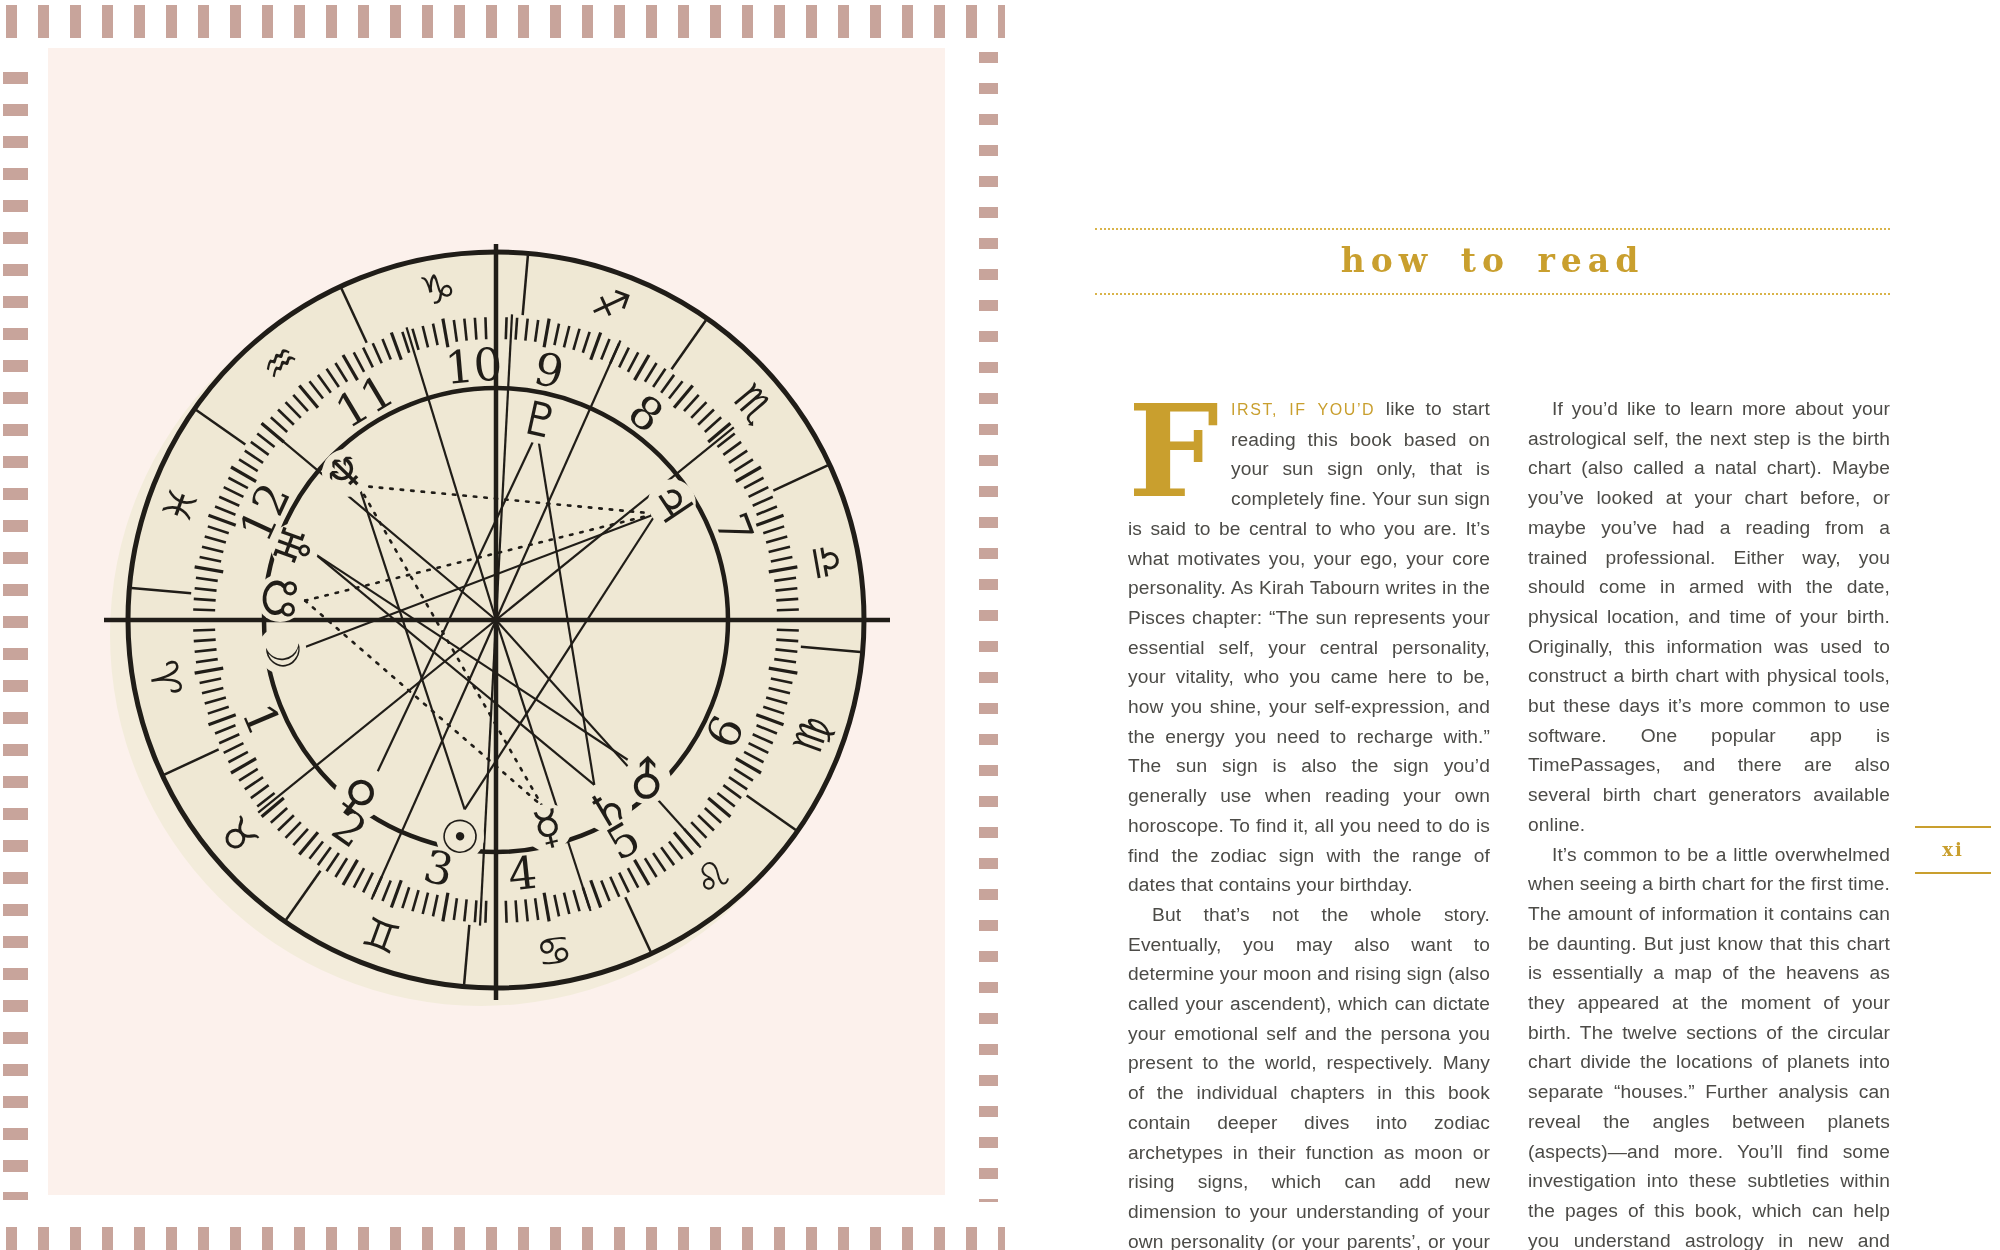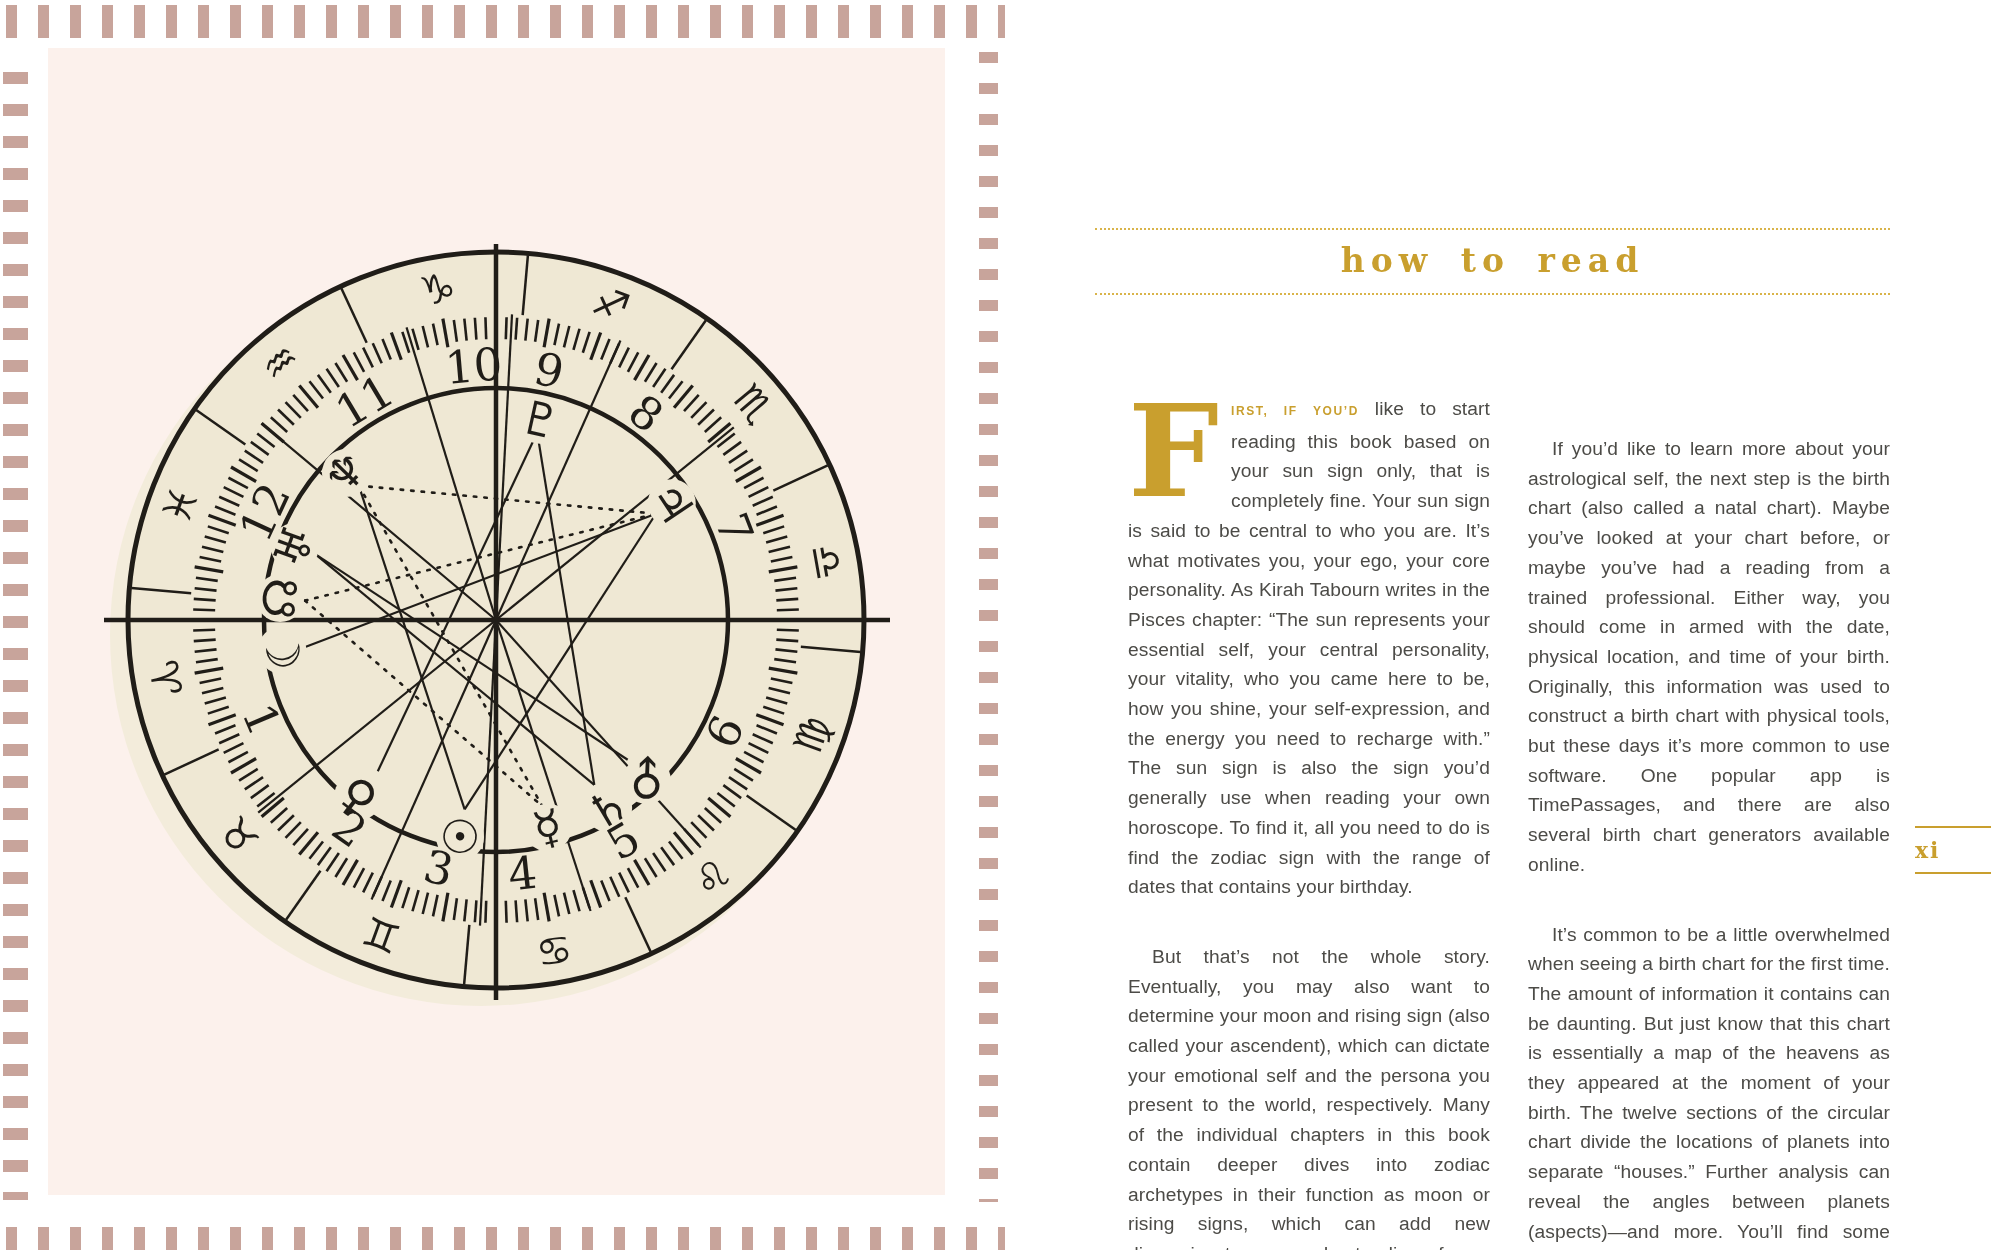--- a/index.html
+++ b/index.html
@@ -49,37 +49,37 @@
     line-height:1.0;margin-top:12px;
   }
   .col{
     position:absolute;top:394px;width:362px;
     font-size:19.2px;line-height:29.7px;color:#4c4b47;
     text-align:justify;letter-spacing:0.1px;
   }
   .col-1{left:118px;}
   .col-2{left:518px;}
   .col p{margin:0;}
-  .col p.indent{text-indent:24px;margin-top:40px;}
+  .col p.indent{text-indent:24px;}
   .dropcap{
     float:left;
     font-family:"DejaVu Serif", serif;font-weight:bold;
     font-size:128px;line-height:0.78;color:var(--gold);
     margin:8px 12px 0 0;
   }
   .lead-in{
-    font-weight:bold;color:var(--gold);
-    font-size:12px;letter-spacing:1.6px;
+    font-weight:normal;color:var(--gold);
+    font-size:16px;letter-spacing:1.6px;
   }
   .folio{
     position:absolute;left:905px;top:826px;width:76px;height:44px;
     border-top:2px solid var(--gold);border-bottom:2px solid var(--gold);
-    line-height:44px;
+    text-align:center;line-height:44px;
     font-family:"DejaVu Serif", serif;font-weight:bold;
-    font-size:22px;color:var(--gold);letter-spacing:2px;
+    font-size:18px;color:var(--gold);letter-spacing:2px;
   }
 </style>
 </head>
 <body>
 
 <div class="left-page">
   <div class="dash-top"></div>
   <div class="dash-bottom"></div>
   <div class="dash-left"></div>
   <div class="dash-inner"></div>

